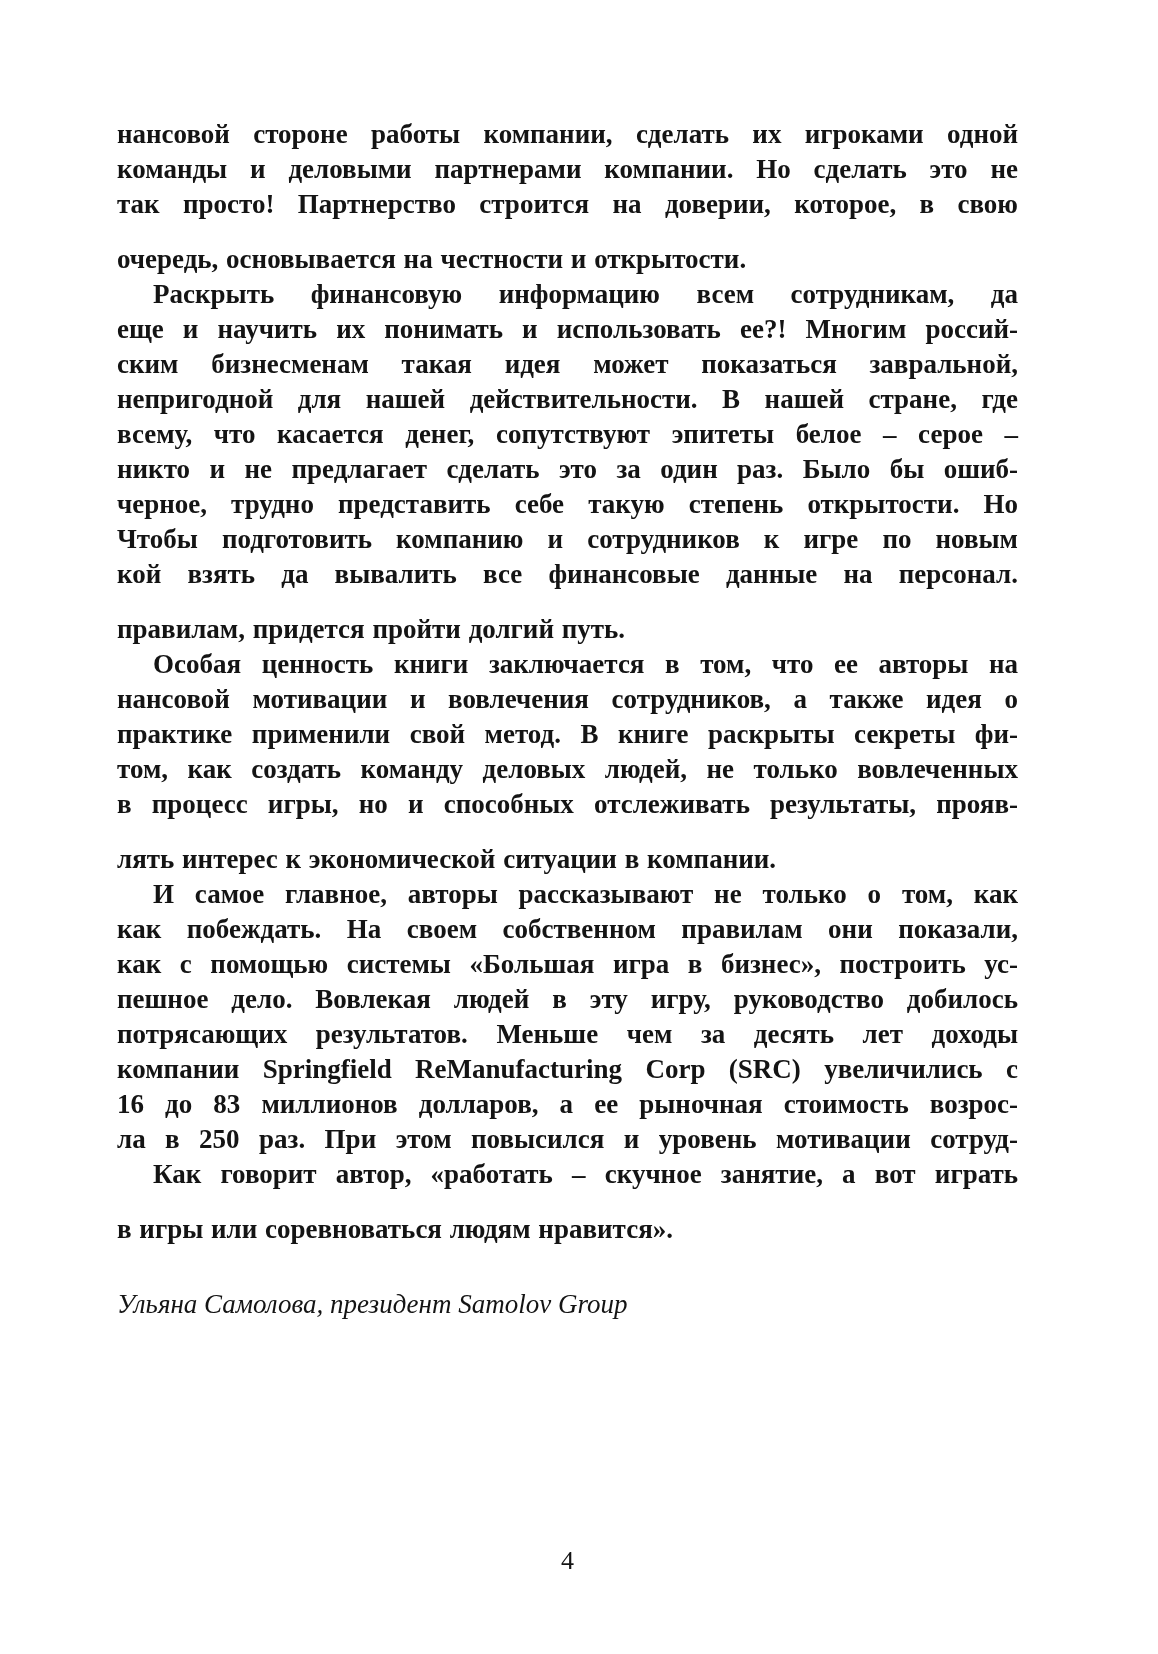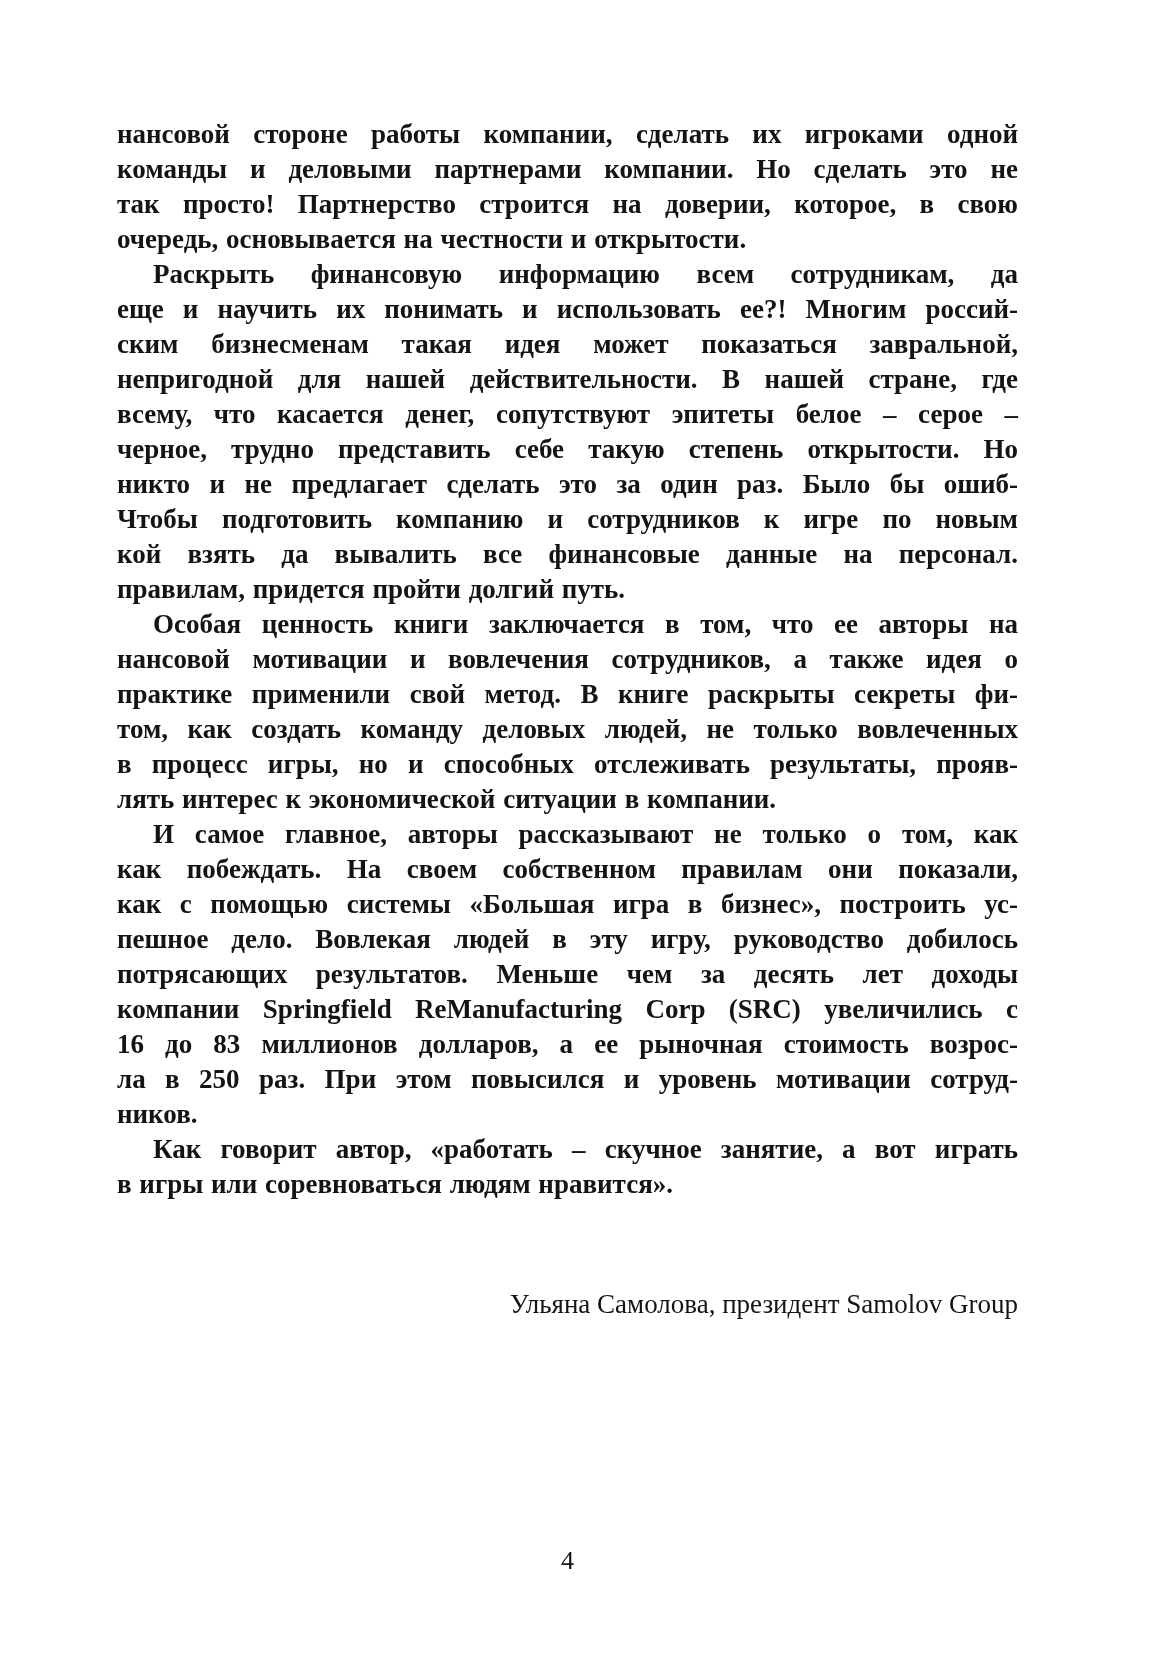--- a/index.html
+++ b/index.html
@@ -29,30 +29,32 @@
     font-weight: bold;
   }
   .line {
     text-align: justify;
     text-align-last: justify;
     word-spacing: 1px;
     white-space: normal;
   }
   .line.last {
     text-align-last: left;
+    margin-top: 20px;
   }
   .line.indent {
     text-indent: 36px;
   }
   .signature {
     position: absolute;
     left: 117px;
     top: 1287px;
     width: 901px;
-    text-align: right;
+    text-align: left;
+    font-style: italic;
     font-size: 27px;
     line-height: 35px;
   }
   .page-number {
     position: absolute;
     left: 117px;
     top: 1543px;
     width: 901px;
     text-align: center;
     font-size: 26px;
@@ -70,22 +72,22 @@
     <div class="line">так просто! Партнерство строится на доверии, которое, в свою</div>
     <div class="line last">очередь, основывается на честности и открытости.</div>
   </div>
 
   <div class="para">
     <div class="line indent">Раскрыть финансовую информацию всем сотрудникам, да</div>
     <div class="line">еще и научить их понимать и использовать ее?! Многим россий-</div>
     <div class="line">ским бизнесменам такая идея может показаться завральной,</div>
     <div class="line">непригодной для нашей действительности. В нашей стране, где</div>
     <div class="line">всему, что касается денег, сопутствуют эпитеты белое – серое –</div>
+    <div class="line">никто и не предлагает сделать это за один раз. Было бы ошиб-</div>
     <div class="line">черное, трудно представить себе такую степень открытости. Но</div>
-    <div class="line">никто и не предлагает сделать это за один раз. Было бы ошиб-</div>
     <div class="line">Чтобы подготовить компанию и сотрудников к игре по новым</div>
     <div class="line">кой взять да вывалить все финансовые данные на персонал.</div>
     <div class="line last">правилам, придется пройти долгий путь.</div>
   </div>
 
   <div class="para">
     <div class="line indent">Особая ценность книги заключается в том, что ее авторы на</div>
     <div class="line">нансовой мотивации и вовлечения сотрудников, а также идея о</div>
     <div class="line">практике применили свой метод. В книге раскрыты секреты фи-</div>
     <div class="line">том, как создать команду деловых людей, не только вовлеченных</div>
@@ -95,21 +97,20 @@
 
   <div class="para">
     <div class="line indent">И самое главное, авторы рассказывают не только о том, как</div>
     <div class="line">как побеждать. На своем собственном правилам они показали,</div>
     <div class="line">как с помощью системы «Большая игра в бизнес», построить ус-</div>
     <div class="line">пешное дело. Вовлекая людей в эту игру, руководство добилось</div>
     <div class="line">потрясающих результатов. Меньше чем за десять лет доходы</div>
     <div class="line">компании Springfield ReManufacturing Corp (SRC) увеличились с</div>
     <div class="line">16 до 83 миллионов долларов, а ее рыночная стоимость возрос-</div>
     <div class="line">ла в 250 раз. При этом повысился и уровень мотивации сотруд-</div>
-    <div class="line last">ников.</div>
   </div>
 
   <div class="para">
     <div class="line indent">Как говорит автор, «работать – скучное занятие, а вот играть</div>
     <div class="line last">в игры или соревноваться людям нравится».</div>
   </div>
 
 </div>
 
 <div class="signature">Ульяна Самолова, президент Samolov Group</div>

